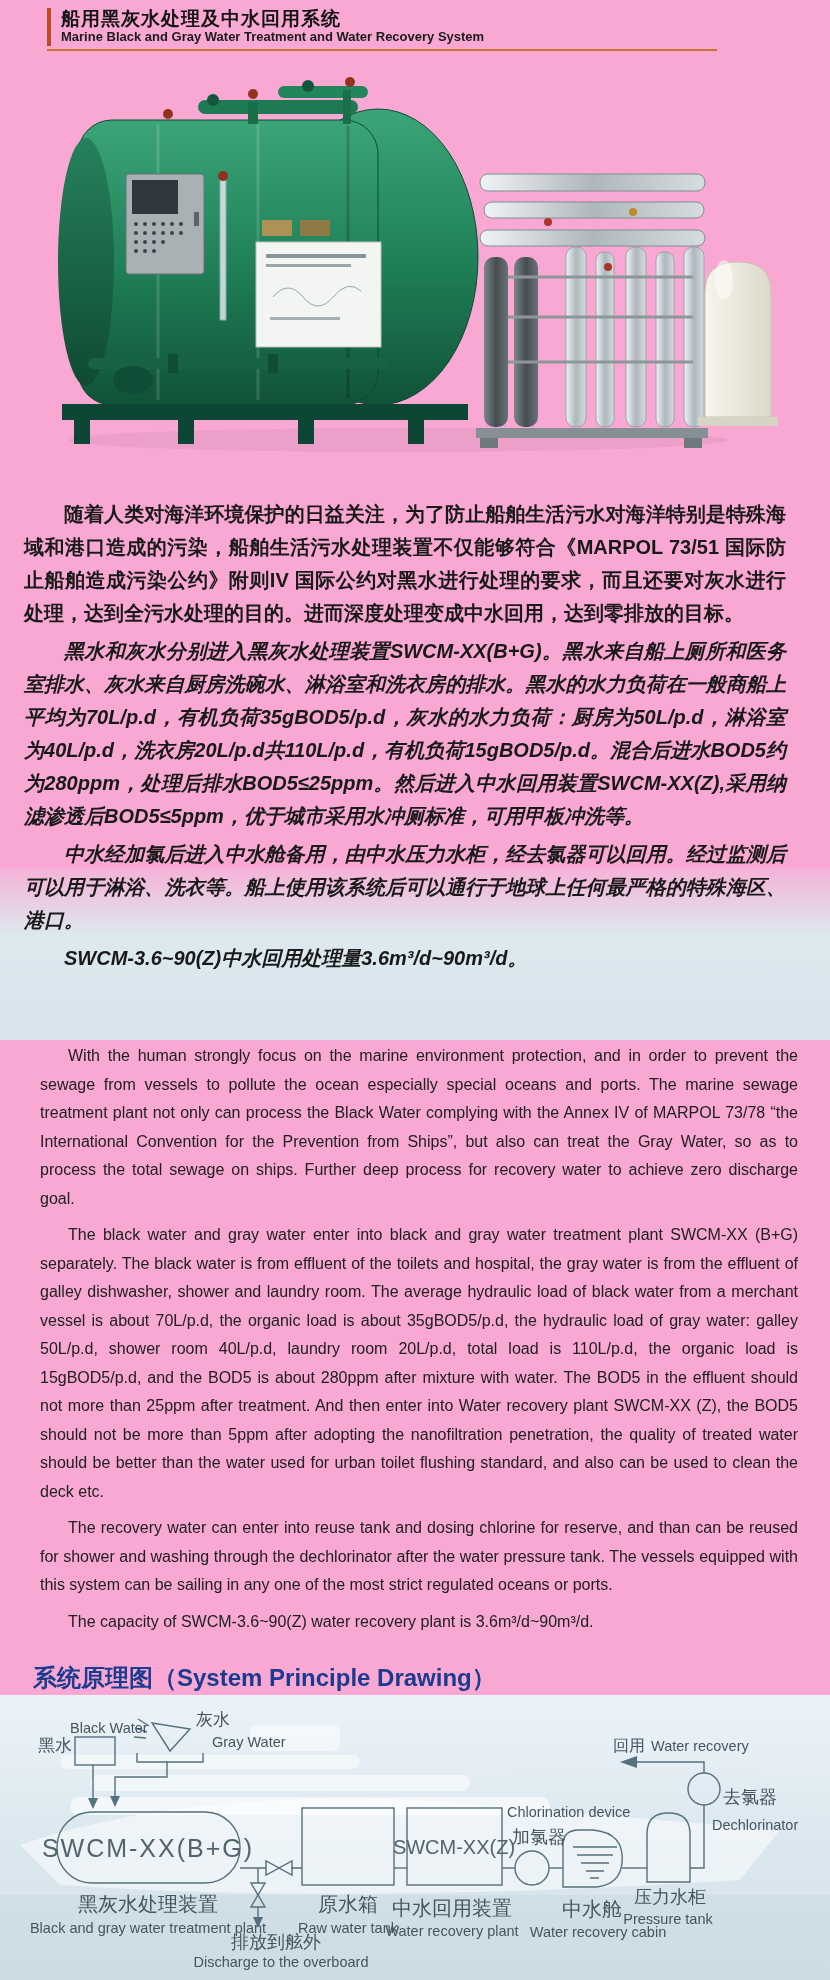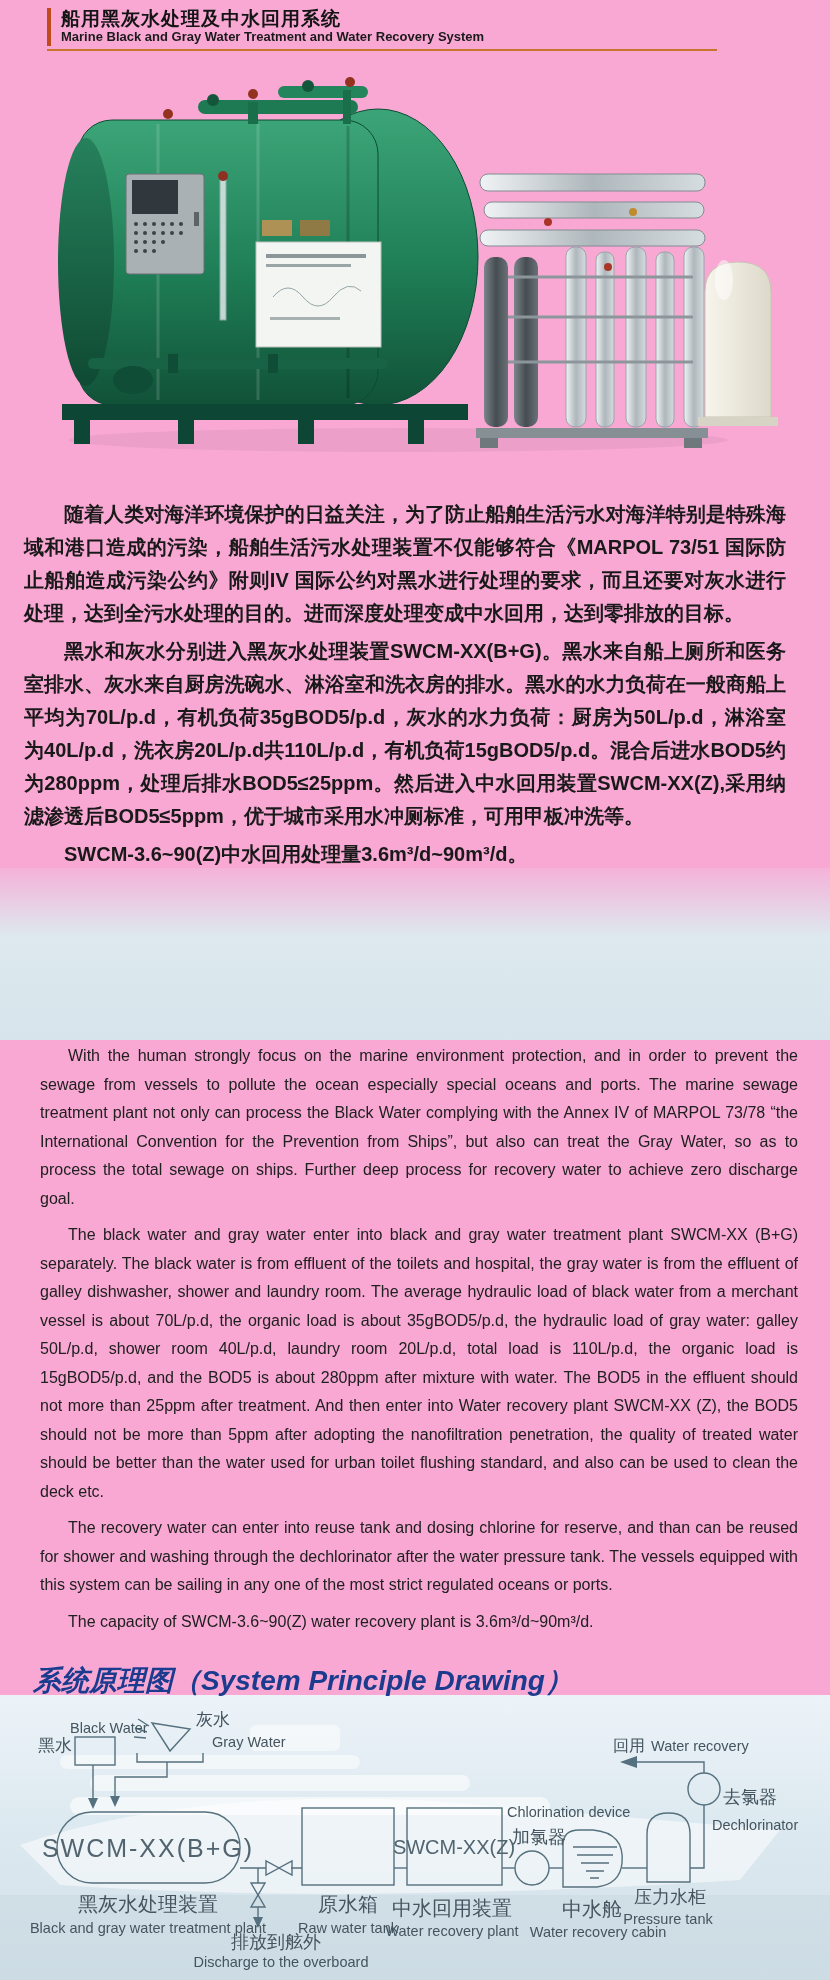--- a/index.html
+++ b/index.html
@@ -11,28 +11,28 @@
   .hdr-title-en{position:absolute;left:61px;top:29px;font-size:13px;font-weight:bold;color:#1a1a1a;}
   .hdr-underline{position:absolute;left:47px;top:49px;width:670px;height:2px;background:#c8752c;}
   
   .photo{position:absolute;left:48px;top:62px;width:730px;height:395px;}
   
   .zh-band{position:absolute;left:0;top:868px;width:830px;height:172px;
            background:linear-gradient(180deg,rgba(222,234,241,0.15) 0%,#dde9ef 40%,#d7e4eb 100%);}
   .zh-sec{position:absolute;left:24px;top:498px;width:762px;font-size:20px;line-height:33px;
           font-weight:600;color:#191919;text-align:justify;z-index:2;}
   .zh-sec p{margin:0 0 0 0;text-indent:2em;}
-  .zh-sec p + p{margin-top:5px;}
+  .zh-sec p + p{margin-top:5px;font-style:italic;}
   
   .en-sec{position:absolute;left:40px;top:1042px;width:758px;font-size:16px;line-height:28.5px;
           color:#202020;text-align:justify;z-index:2;}
   .en-sec p{margin:0;text-indent:28px;}
   .en-sec p + p{margin-top:8px;}
   
-  .sec-title{position:absolute;left:33px;top:1662px;font-size:28px;font-weight:bold;color:#1b3c8e;z-index:3;font-style:italic;}
+  .sec-title{position:absolute;left:33px;top:1662px;font-size:24px;font-weight:bold;color:#1b3c8e;z-index:3;}
   
   .diagram{position:absolute;left:0;top:1695px;width:830px;height:285px;
            background:linear-gradient(180deg,#ecf3f8 0%,#dde9f0 45%,#d2e0e8 100%);}
   .diagram svg{display:block;}
   .ink{stroke:#55707e;stroke-width:1.4;fill:none;}
   .inkf{fill:#55707e;stroke:none;}
   .dtxt{fill:#44555f;}
 </style>
 </head>
 <body>
@@ -159,20 +159,21 @@
         <rect x="650" y="355" width="80" height="9" fill="#d7d3c5"></rect>
       </g>
     </svg>
   </div>
 
   <div class="zh-band"></div>
 
   <div class="zh-sec">
     <p>随着人类对海洋环境保护的日益关注，为了防止船舶生活污水对海洋特别是特殊海域和港口造成的污染，船舶生活污水处理装置不仅能够符合《MARPOL 73/51 国际防止船舶造成污染公约》附则IV 国际公约对黑水进行处理的要求，而且还要对灰水进行处理，达到全污水处理的目的。进而深度处理变成中水回用，达到零排放的目标。</p>
     <p>黑水和灰水分别进入黑灰水处理装置SWCM-XX(B+G)。黑水来自船上厕所和医务室排水、灰水来自厨房洗碗水、淋浴室和洗衣房的排水。黑水的水力负荷在一般商船上平均为70L/p.d，有机负荷35gBOD5/p.d，灰水的水力负荷：厨房为50L/p.d，淋浴室为40L/p.d，洗衣房20L/p.d共110L/p.d，有机负荷15gBOD5/p.d。混合后进水BOD5约为280ppm，处理后排水BOD5≤25ppm。然后进入中水回用装置SWCM-XX(Z),采用纳滤渗透后BOD5≤5ppm，优于城市采用水冲厕标准，可用甲板冲洗等。</p>
+    <p>中水经加氯后进入中水舱备用，由中水压力水柜，经去氯器可以回用。经过监测后可以用于淋浴、洗衣等。船上使用该系统后可以通行于地球上任何最严格的特殊海区、港口。</p>
     <p>SWCM-3.6~90(Z)中水回用处理量3.6m³/d~90m³/d。</p>
   </div>
 
   <div class="en-sec">
     <p>With the human strongly focus on the marine environment protection, and in order to prevent the sewage from vessels to pollute the ocean especially special oceans and ports. The marine sewage treatment plant not only can process the Black Water complying with the Annex IV of MARPOL 73/78 “the International Convention for the Prevention from Ships”, but also can treat the Gray Water, so as to process the total sewage on ships. Further deep process for recovery water to achieve zero discharge goal.</p>
     <p>The black water and gray water enter into black and gray water treatment plant SWCM-XX (B+G) separately. The black water is from effluent of the toilets and hospital, the gray water is from the effluent of galley dishwasher, shower and laundry room. The average hydraulic load of black water from a merchant vessel is about 70L/p.d, the organic load is about 35gBOD5/p.d, the hydraulic load of gray water: galley 50L/p.d, shower room 40L/p.d, laundry room 20L/p.d, total load is 110L/p.d, the organic load is 15gBOD5/p.d, and the BOD5 is about 280ppm after mixture with water. The BOD5 in the effluent should not more than 25ppm after treatment. And then enter into Water recovery plant SWCM-XX (Z), the BOD5 should not be more than 5ppm after adopting the nanofiltration penetration, the quality of treated water should be better than the water used for urban toilet flushing standard, and also can be used to clean the deck etc.</p>
     <p>The recovery water can enter into reuse tank and dosing chlorine for reserve, and than can be reused for shower and washing through the dechlorinator after the water pressure tank. The vessels equipped with this system can be sailing in any one of the most strict regulated oceans or ports.</p>
     <p>The capacity of SWCM-3.6~90(Z) water recovery plant is 3.6m³/d~90m³/d.</p>
   </div>
 

